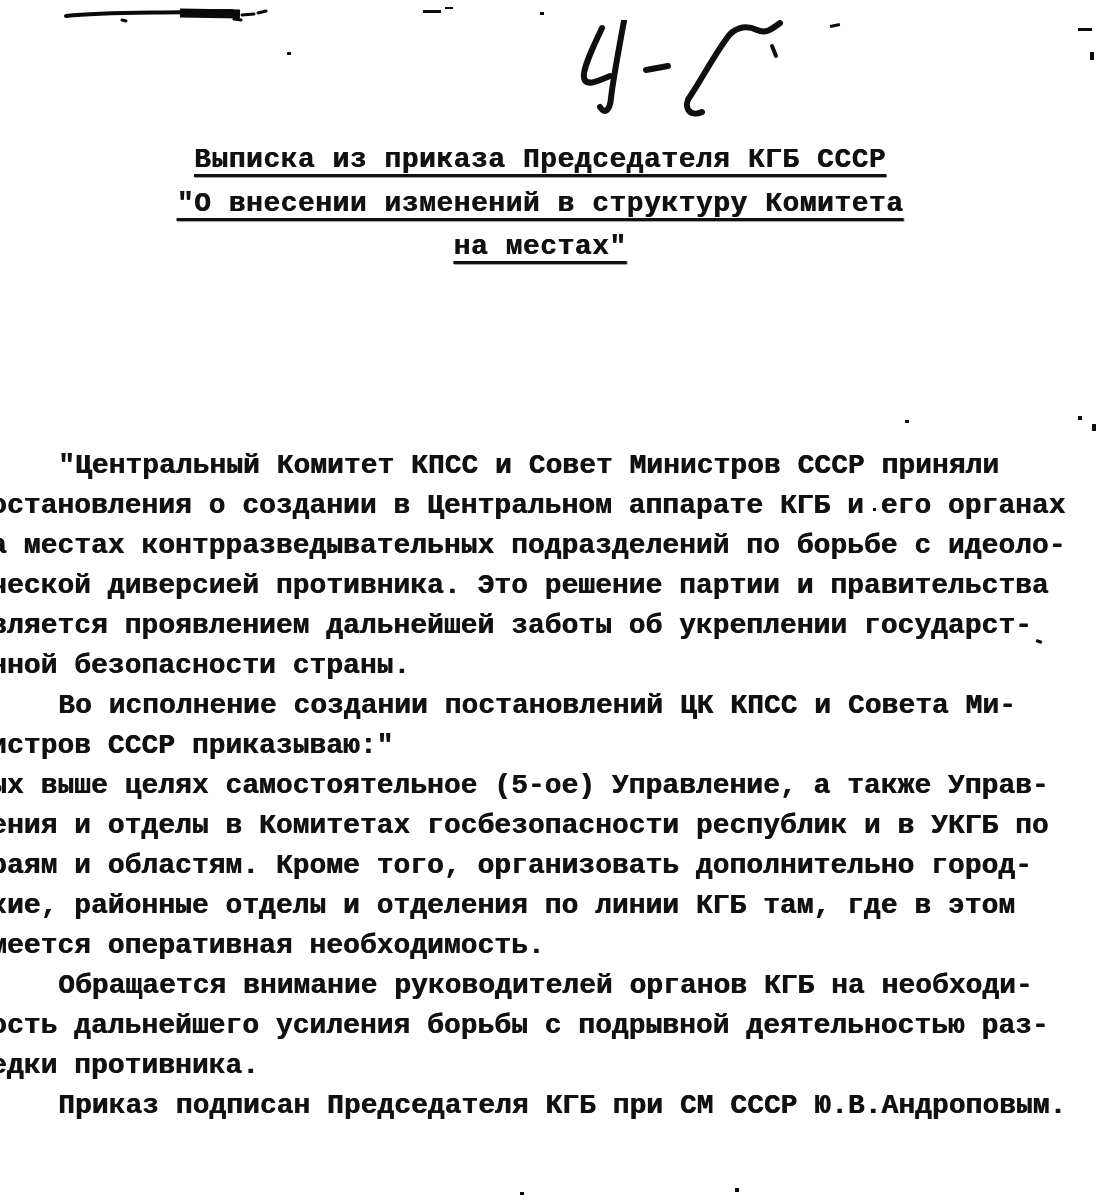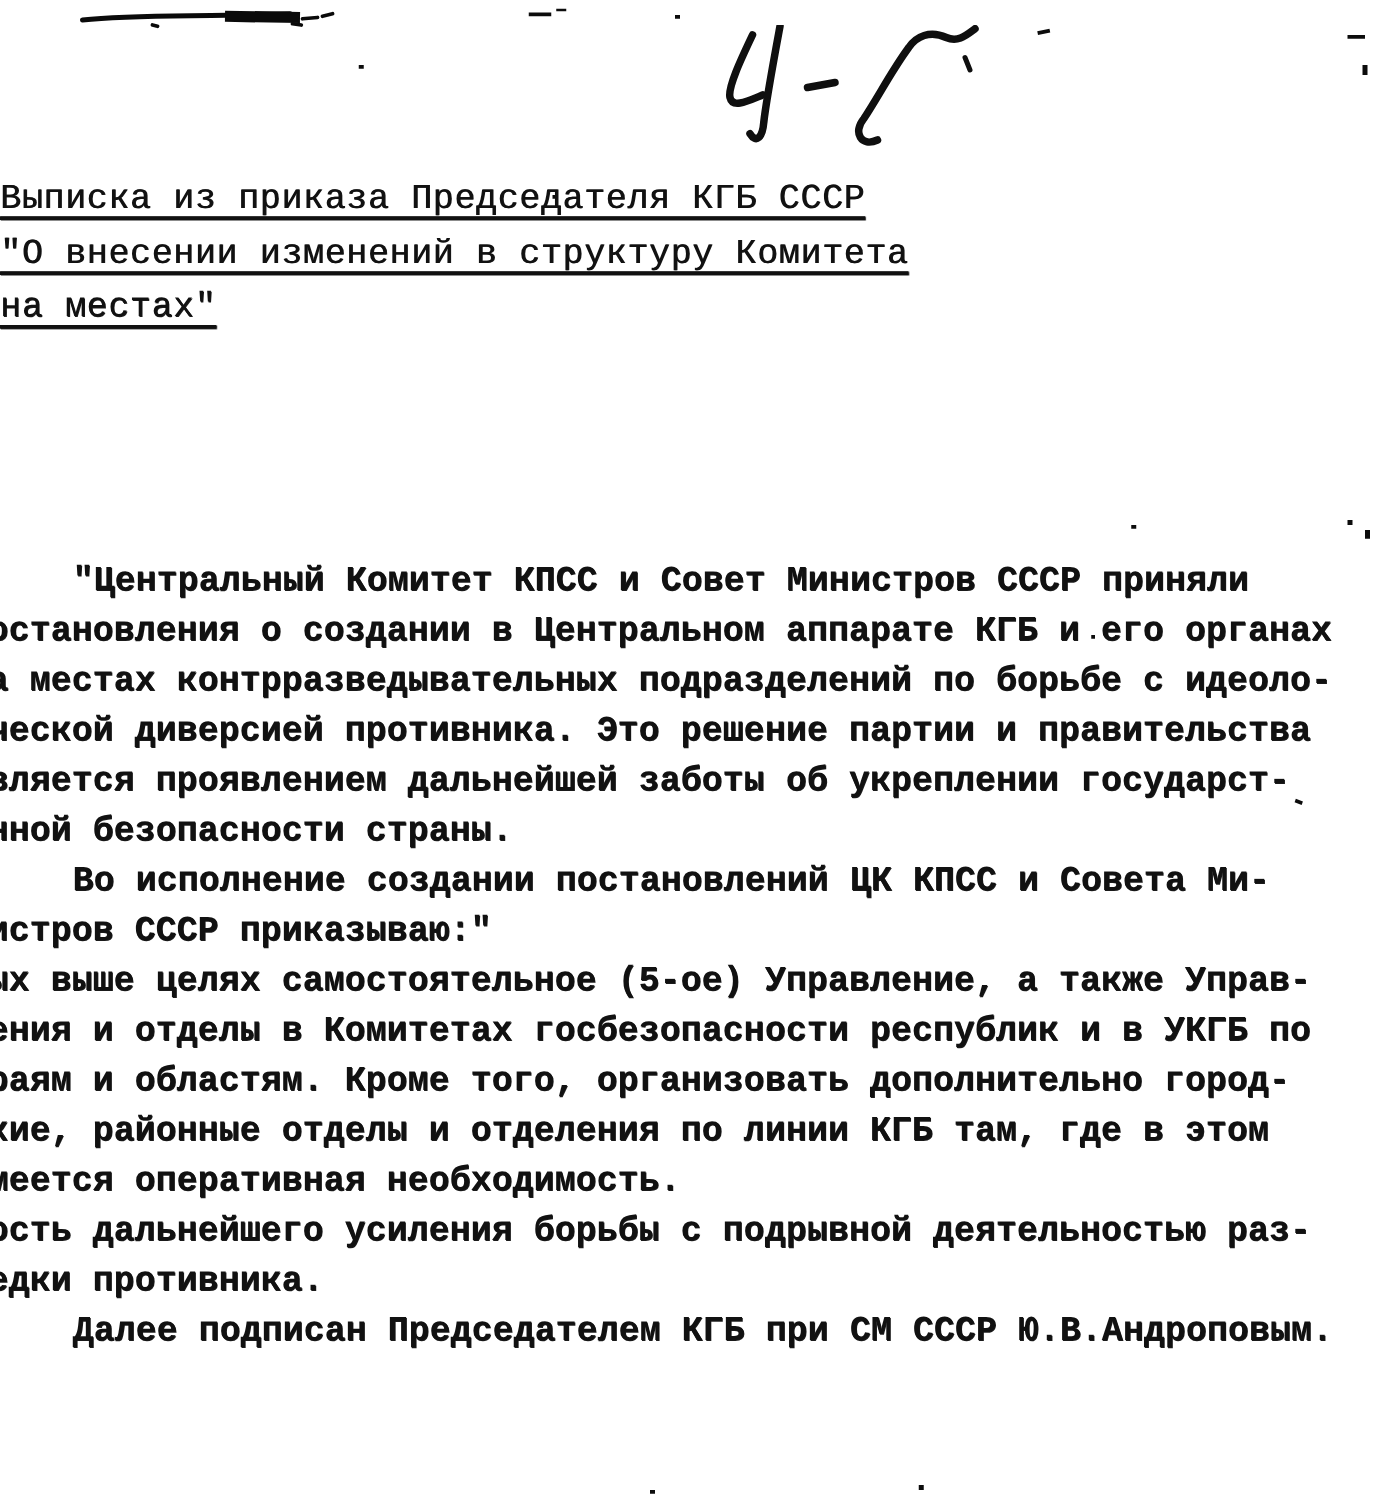--- a/index.html
+++ b/index.html
@@ -17,22 +17,22 @@
     overflow: hidden;
   }
   
   .artifact { position: absolute; }
   .speck { position: absolute; background: #0c0c0c; }
   
   .handwriting { position: absolute; left: 560px; top: 20px; width: 235px; height: 100px; }
   
   .title-block {
     position: absolute; top: 138px; left: 0; width: 1080px;
-    text-align: left;
-    font-size: 28px; font-weight: normal;
+    text-align: center;
+    font-size: 28px; font-weight: bold;
     line-height: 43.5px;
     letter-spacing: 0.5px;
   }
   .title-line {
     display: block;
     text-decoration: underline;
     text-decoration-thickness: 3px;
     text-underline-offset: 7px;
     text-shadow: 0.6px 0.4px 0 #1a1a1a;
     white-space: pre;
@@ -100,18 +100,19 @@
     <div class="line cut">ческой диверсией противника. Это решение партии и правительства</div>
     <div class="line cut">вляется проявлением дальнейшей заботы об укреплении государст-</div>
     <div class="line cut">нной безопасности страны.</div>
     <div class="line indent">Во исполнение создании постановлений ЦК КПСС и Совета Ми-</div>
     <div class="line cut">истров СССР приказываю:"</div>
     <div class="line cut">ых выше целях самостоятельное (5-ое) Управление, а также Управ-</div>
     <div class="line cut">ения и отделы в Комитетах госбезопасности республик и в УКГБ по</div>
     <div class="line cut">раям и областям. Кроме того, организовать дополнительно город-</div>
     <div class="line cut">кие, районные отделы и отделения по линии КГБ там, где в этом</div>
     <div class="line cut">меется оперативная необходимость.</div>
+    <div class="line indent">Обращается внимание руководителей органов КГБ на необходи-</div>
     <div class="line cut">ость дальнейшего усиления борьбы с подрывной деятельностью раз-</div>
     <div class="line cut">едки противника.</div>
-    <div class="line indent">Далее подписан Председателем КГБ при СМ СССР Ю.В.Андроповым.</div>
+    <div class="line indent">Приказ подписан Председателя КГБ при СМ СССР Ю.В.Андроповым.</div>
   </div>
 
 </div>
 
 </body></html>

